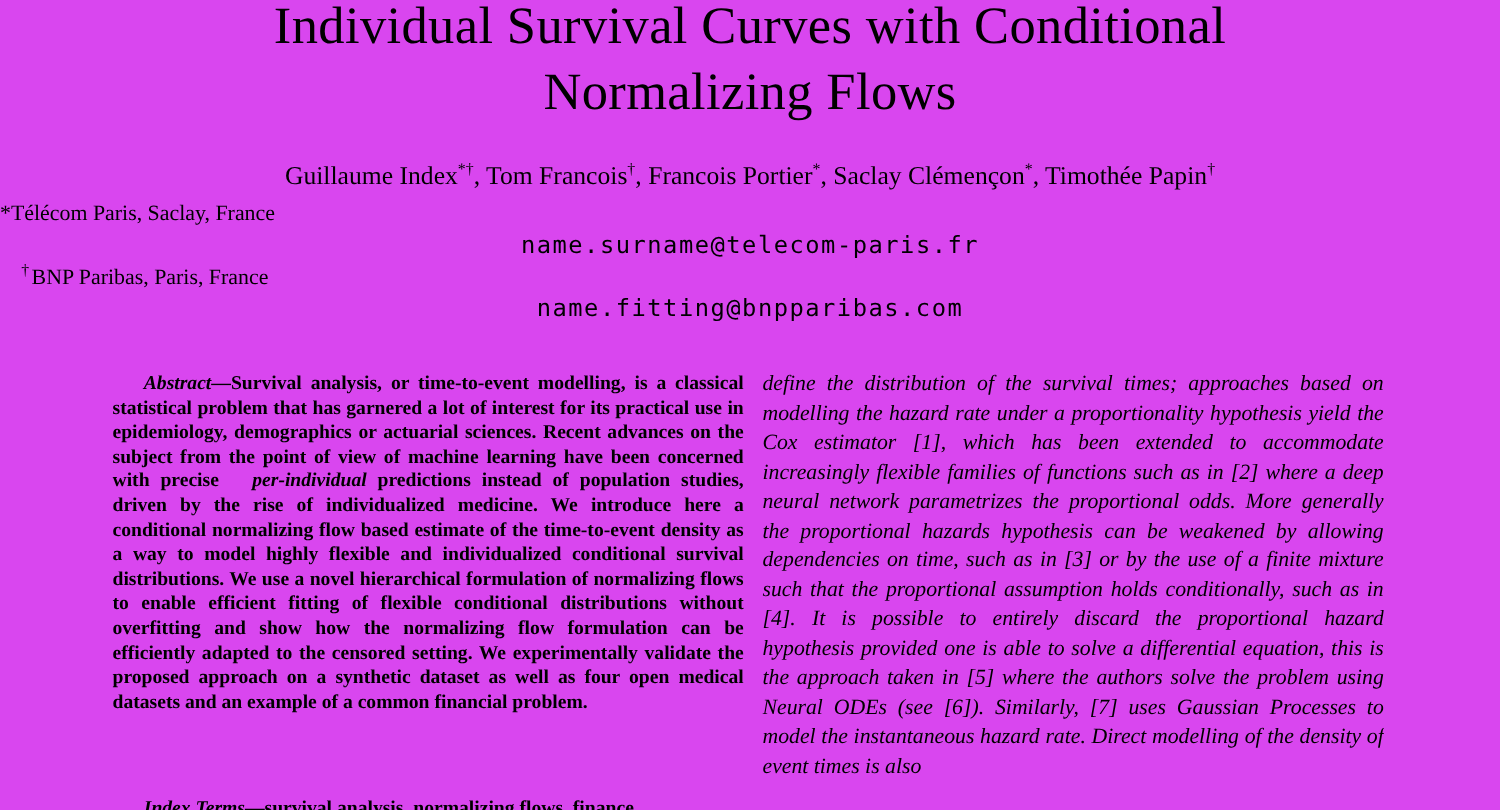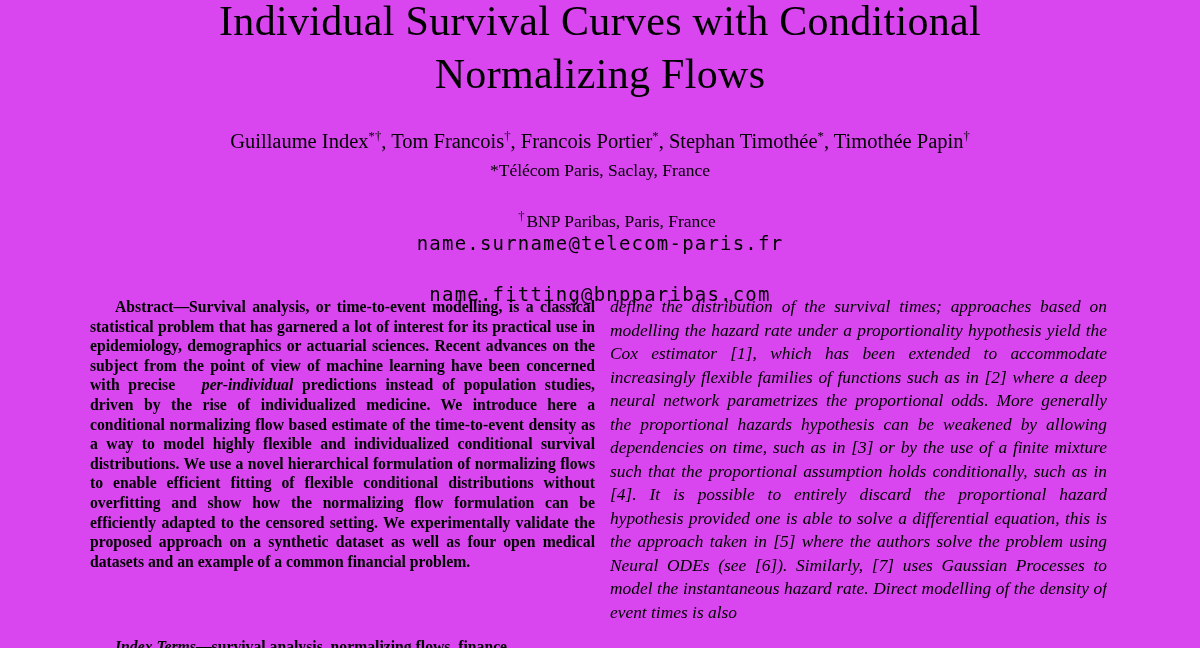--- a/index.html
+++ b/index.html
@@ -31,33 +31,31 @@
     left: 0;
     width: 100%;
     text-align: center;
     font-size: 20.5px;
   }
   .authors-line sup { font-size: 62%; line-height: 0; }
   .affil {
     position: absolute;
     left: 0;
     width: 100%;
-    text-align: center;
     font-size: 17.5px;
   }
   .affil sup { font-size: 72%; line-height: 0; margin-right: 2px; }
   .email {
     position: absolute;
     left: 0;
     width: 100%;
     text-align: center;
     font-family: "DejaVu Sans Mono", monospace;
     font-size: 19px;
     letter-spacing: 1.2px;
-    margin-top: 47px;
   }
   #affil1 { top: 160px; }
   #email1 { top: 185px; }
   #affil2 { top: 211px; margin-left: 17px; }
   #email2 { top: 236px; }
   .col { position: absolute; text-align: justify; }
   .col p { margin: 0; }
   .col-left {
     top: 297px;
     left: 90px;
@@ -72,21 +70,21 @@
     top: 295px;
     left: 610px;
     width: 497px;
     height: 353px;
     overflow: hidden;
     font-size: 17.4px;
     line-height: 23.5px;
     font-style: italic;
   }
   .abstract-paragraph { text-indent: 25px; }
-  .abstract-label { }
+  .abstract-label { font-style: italic; }
   .it { font-style: italic; margin-left: 18px; }
   .index-terms-line {
     position: absolute;
     top: 637px;
     left: 90px;
     width: 505px;
     margin: 0;
     text-indent: 25px;
     font-size: 15.7px;
     line-height: 19.6px;
@@ -96,21 +94,21 @@
   .index-label { font-style: italic; }
 </style>
 </head>
 <body>
 
 <div class="page">
 
   <h1 class="paper-title">Individual Survival Curves with Conditional
 Normalizing Flows</h1>
 
-  <div class="authors-line"><span>Guillaume Index</span><sup>*†</sup>, <span>Tom Francois</span><sup>†</sup>, <span>Francois Portier</span><sup>*</sup>, <span>Stephan Timothée</span><sup>*</sup>, <span>Timothée Papin</span><sup>†</sup></div>
+  <div class="authors-line"><span>Guillaume Index</span><sup>*†</sup>, <span>Tom Francois</span><sup>†</sup>, <span>Francois Portier</span><sup>*</sup>, <span>Saclay Clémençon</span><sup>*</sup>, <span>Timothée Papin</span><sup>†</sup></div>
 
   <div class="affil" id="affil1">
     <span>*</span><span>Télécom Paris, Saclay, France</span>
   </div>
 
   <div class="email" id="email1">name.surname@telecom-paris.fr</div>
 
   <div class="affil" id="affil2">
     <sup>†</sup><span>BNP Paribas, Paris, France</span>
   </div>

